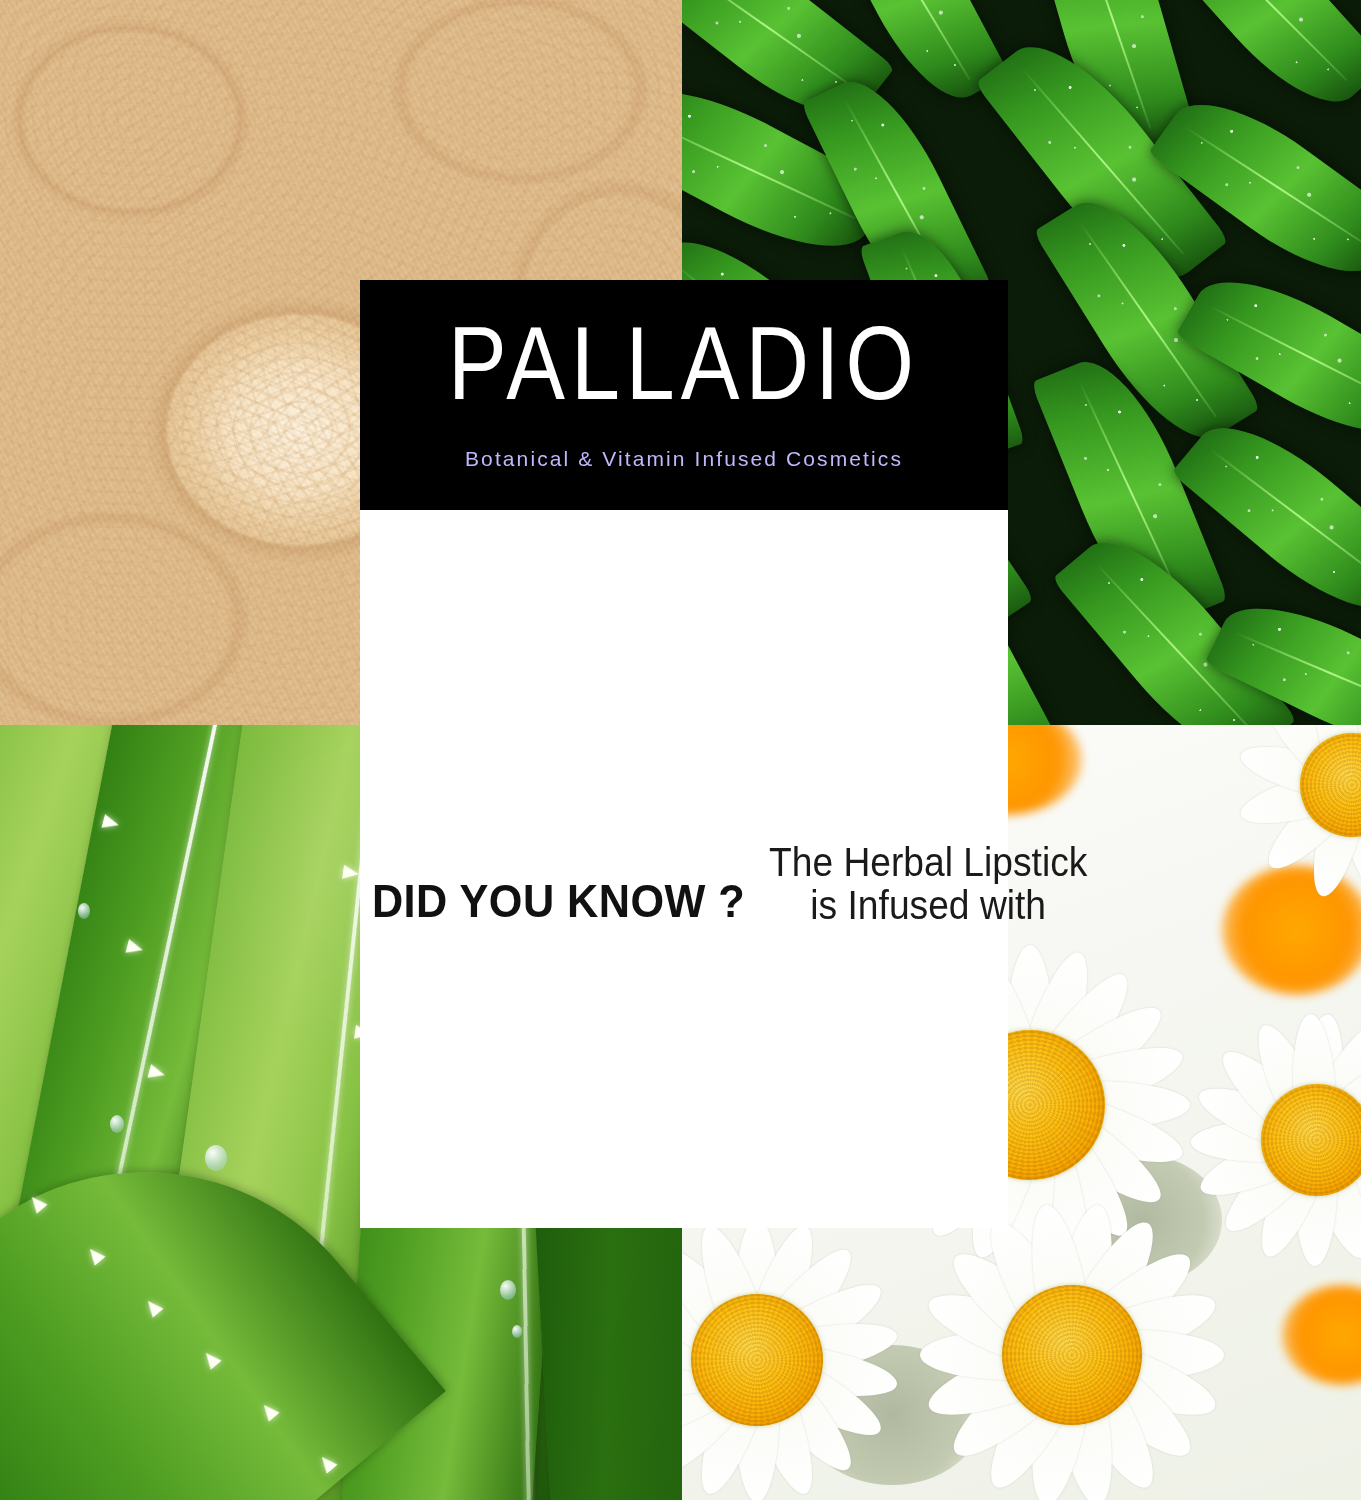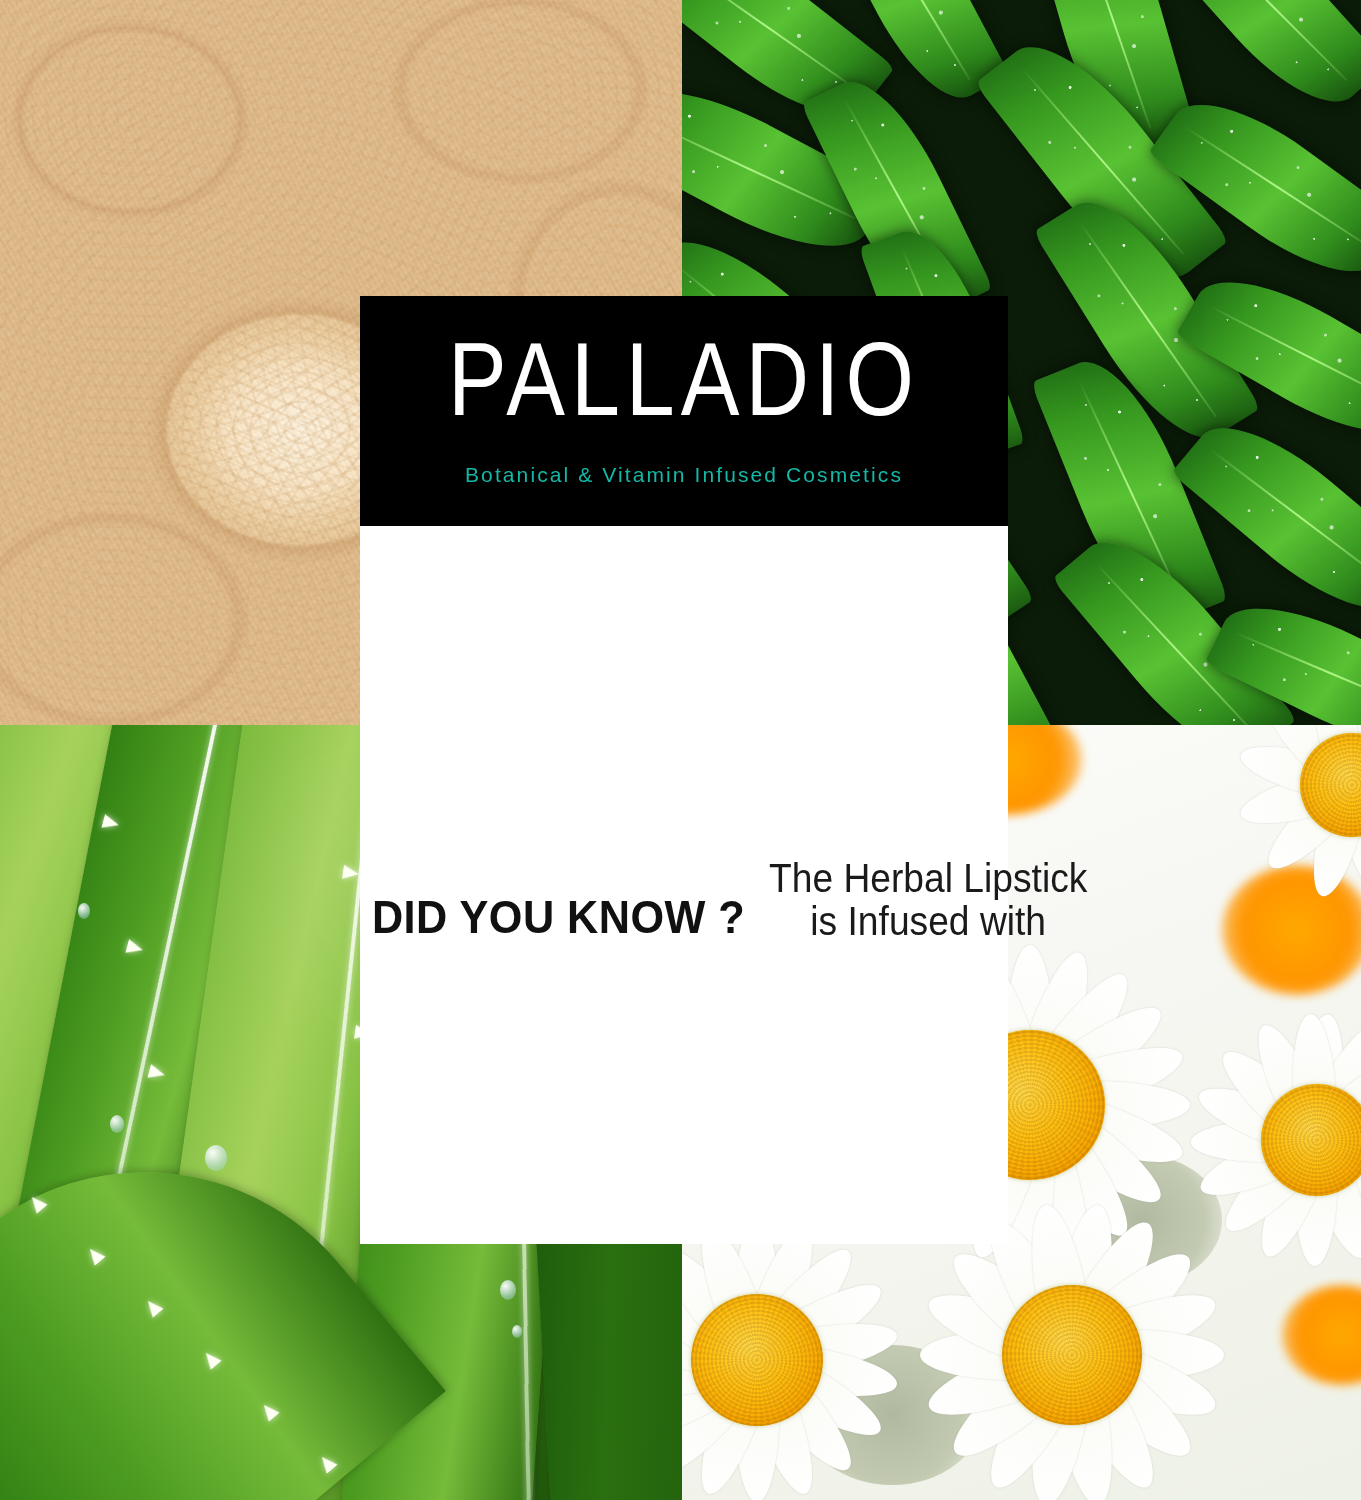--- a/index.html
+++ b/index.html
@@ -120,30 +120,30 @@
     background:
       repeating-radial-gradient(circle at 50% 50%, rgba(140,90,0,.30) 0 2px, rgba(255,220,90,.30) 2px 4px),
       repeating-conic-gradient(from 0deg at 50% 50%, rgba(150,95,0,.22) 0 3deg, rgba(255,225,110,.18) 3deg 6deg);
     mix-blend-mode:multiply;opacity:.55;}
   .p-chamomile .bg-green{position:absolute;border-radius:50%;
     background:radial-gradient(circle,#6f7f55 0%,#93a077 60%,transparent 100%);opacity:.5;}
   .p-chamomile .orangeblob{position:absolute;border-radius:50%;
     background:radial-gradient(circle,#ffa800 0%,#ff9500 55%,rgba(255,170,0,.1) 100%);filter:blur(5px);}
 
   
-  .card{position:absolute;left:360px;top:296px;width:648px;height:948px;background:#ffffff;}
+  .card{position:absolute;left:360px;top:280px;width:648px;height:948px;background:#ffffff;}
   .brandbar{position:absolute;left:0;top:0;width:100%;height:230px;background:#000000;
     display:flex;flex-direction:column;align-items:center;justify-content:center;}
   .brand-logo{
     color:#ffffff;font-size:88px;line-height:1;font-weight:300;
     letter-spacing:6px;font-family:"Liberation Sans",sans-serif;
     margin:0 0 26px 0;white-space:nowrap;
     transform:scaleY(1.18);transform-origin:center;
   }
-  .brand-tag{color:#14b8a6;font-size:21px;font-weight:300;letter-spacing:2.1px;
+  .brand-tag{color:#c4b5fd;font-size:21px;font-weight:300;letter-spacing:2.1px;
     font-family:"Liberation Sans",sans-serif;white-space:nowrap;margin-top:13px;}
 
   .card-body{position:absolute;left:0;top:230px;width:100%;height:718px;
     display:flex;flex-direction:row;align-items:center;}
   .headline{margin-top:64px;font-size:46px;font-weight:bold;color:#111;
     letter-spacing:.5px;transform:scaleX(.94);white-space:nowrap;}
   .sub{margin-top:30px;text-align:center;color:#1a1a1a;font-size:40px;font-weight:400;
     line-height:1.08;transform:scaleX(.93);}
   .sub span{display:block;white-space:nowrap;}
   .ingredients{margin-top:46px;text-align:center;}

